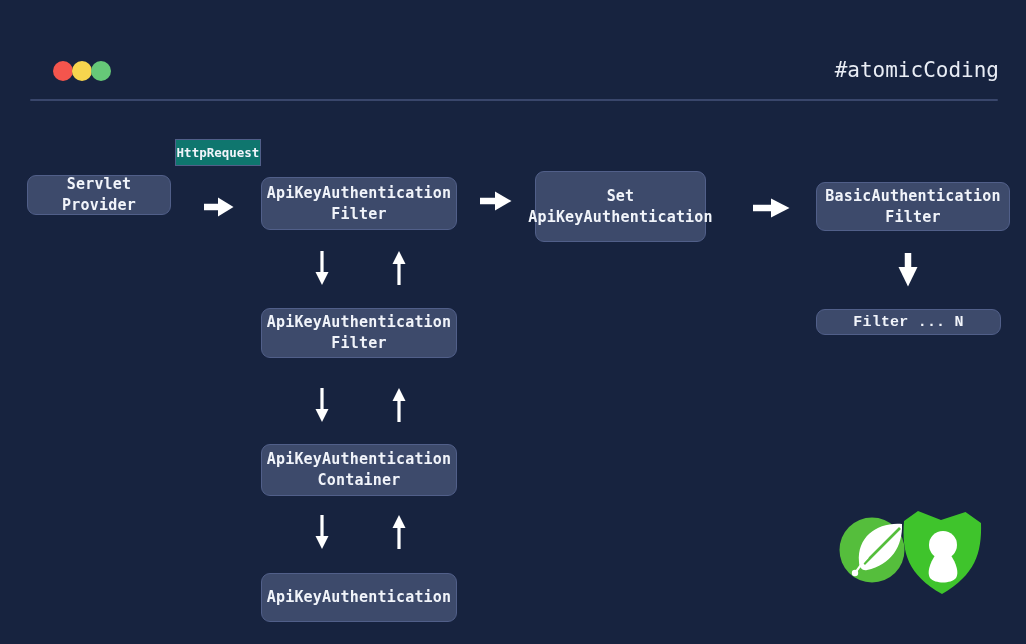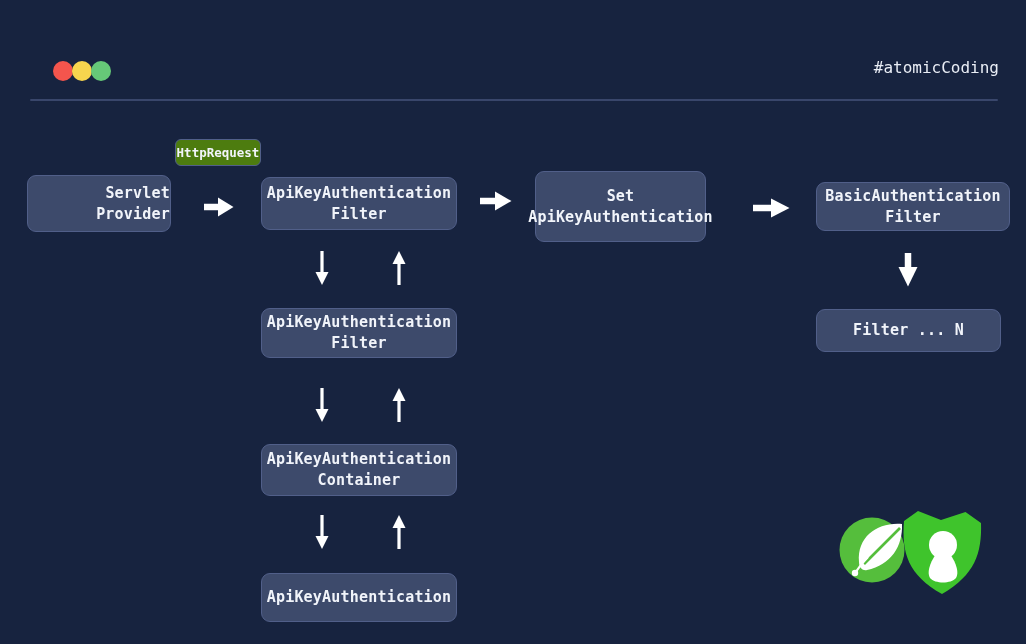--- a/index.html
+++ b/index.html
@@ -9,47 +9,47 @@
     font-family:"DejaVu Sans Mono", monospace;
   }
   
   .dots { position:absolute; left:53px; top:61px; display:flex; }
   .dot { width:20px; height:20px; border-radius:50%; margin-right:-1px; }
   .dot.red    { background:#F4554D; }
   .dot.yellow { background:#F7D54E; }
   .dot.green  { background:#66C878; }
   .title {
     position:absolute; right:27px; top:58px;
-    font-size:16px; color:#E9EDF5; letter-spacing:0px; font-weight:normal;
+    font-size:21px; color:#E9EDF5; letter-spacing:0px; font-weight:normal;
   }
   .divider {
     position:absolute; left:30px; top:99px; width:968px; height:2px;
     background:#39466B; border-radius:1px;
   }
   
   .node {
     position:absolute; box-sizing:border-box;
     background:#3D4A6B; border:1.5px solid #515F89; border-radius:9px;
     color:#F1F4FA; font-weight:bold; font-size:15px; line-height:21px;
     display:flex; flex-direction:column; align-items:center; justify-content:center;
     text-align:center; letter-spacing:0.2px;
   }
   .node span { display:block; }
   .badge {
     position:absolute; box-sizing:border-box;
-    background:#4d7c0f; border:1.5px solid #515F89; border-radius:6px;
+    background:#0f766e; border:1.5px solid #515F89; border-radius:0;
     color:#F1F4FA; font-weight:bold; font-size:12.5px;
     display:flex; align-items:center; justify-content:center;
   }
   #badge-httprequest { left:175px; top:139px; width:86px; height:27px; }
-  #node-servlet      { left:27px;  top:175px; width:144px; height:57px;align-items:flex-end; }
+  #node-servlet      { left:27px;  top:175px; width:144px; height:40px; }
   #node-apikey-filter{ left:261px; top:177px; width:196px; height:53px; }
   #node-set-auth     { left:535px; top:171px; width:171px; height:71px; }
   #node-basic-filter { left:816px; top:182px; width:194px; height:49px; }
-  #node-filter-n     { left:816px; top:309px; width:185px; height:43px; }
+  #node-filter-n     { left:816px; top:309px; width:185px; height:26px;font-family:Liberation Mono, monospace; }
   #node-manager      { left:261px; top:308px; width:196px; height:50px; }
   #node-provider     { left:261px; top:444px; width:196px; height:52px; }
   #node-apikey-auth  { left:261px; top:573px; width:196px; height:49px; }
   
   .arrows { position:absolute; left:0; top:0; pointer-events:none; }
   .bold-line { stroke:#FFFFFF; stroke-width:6.5; fill:none; }
   .thin-line { stroke:#FFFFFF; stroke-width:3.2; fill:none; }
   .head { fill:#FFFFFF; }
   
   .logos { position:absolute; left:836px; top:504px; }

